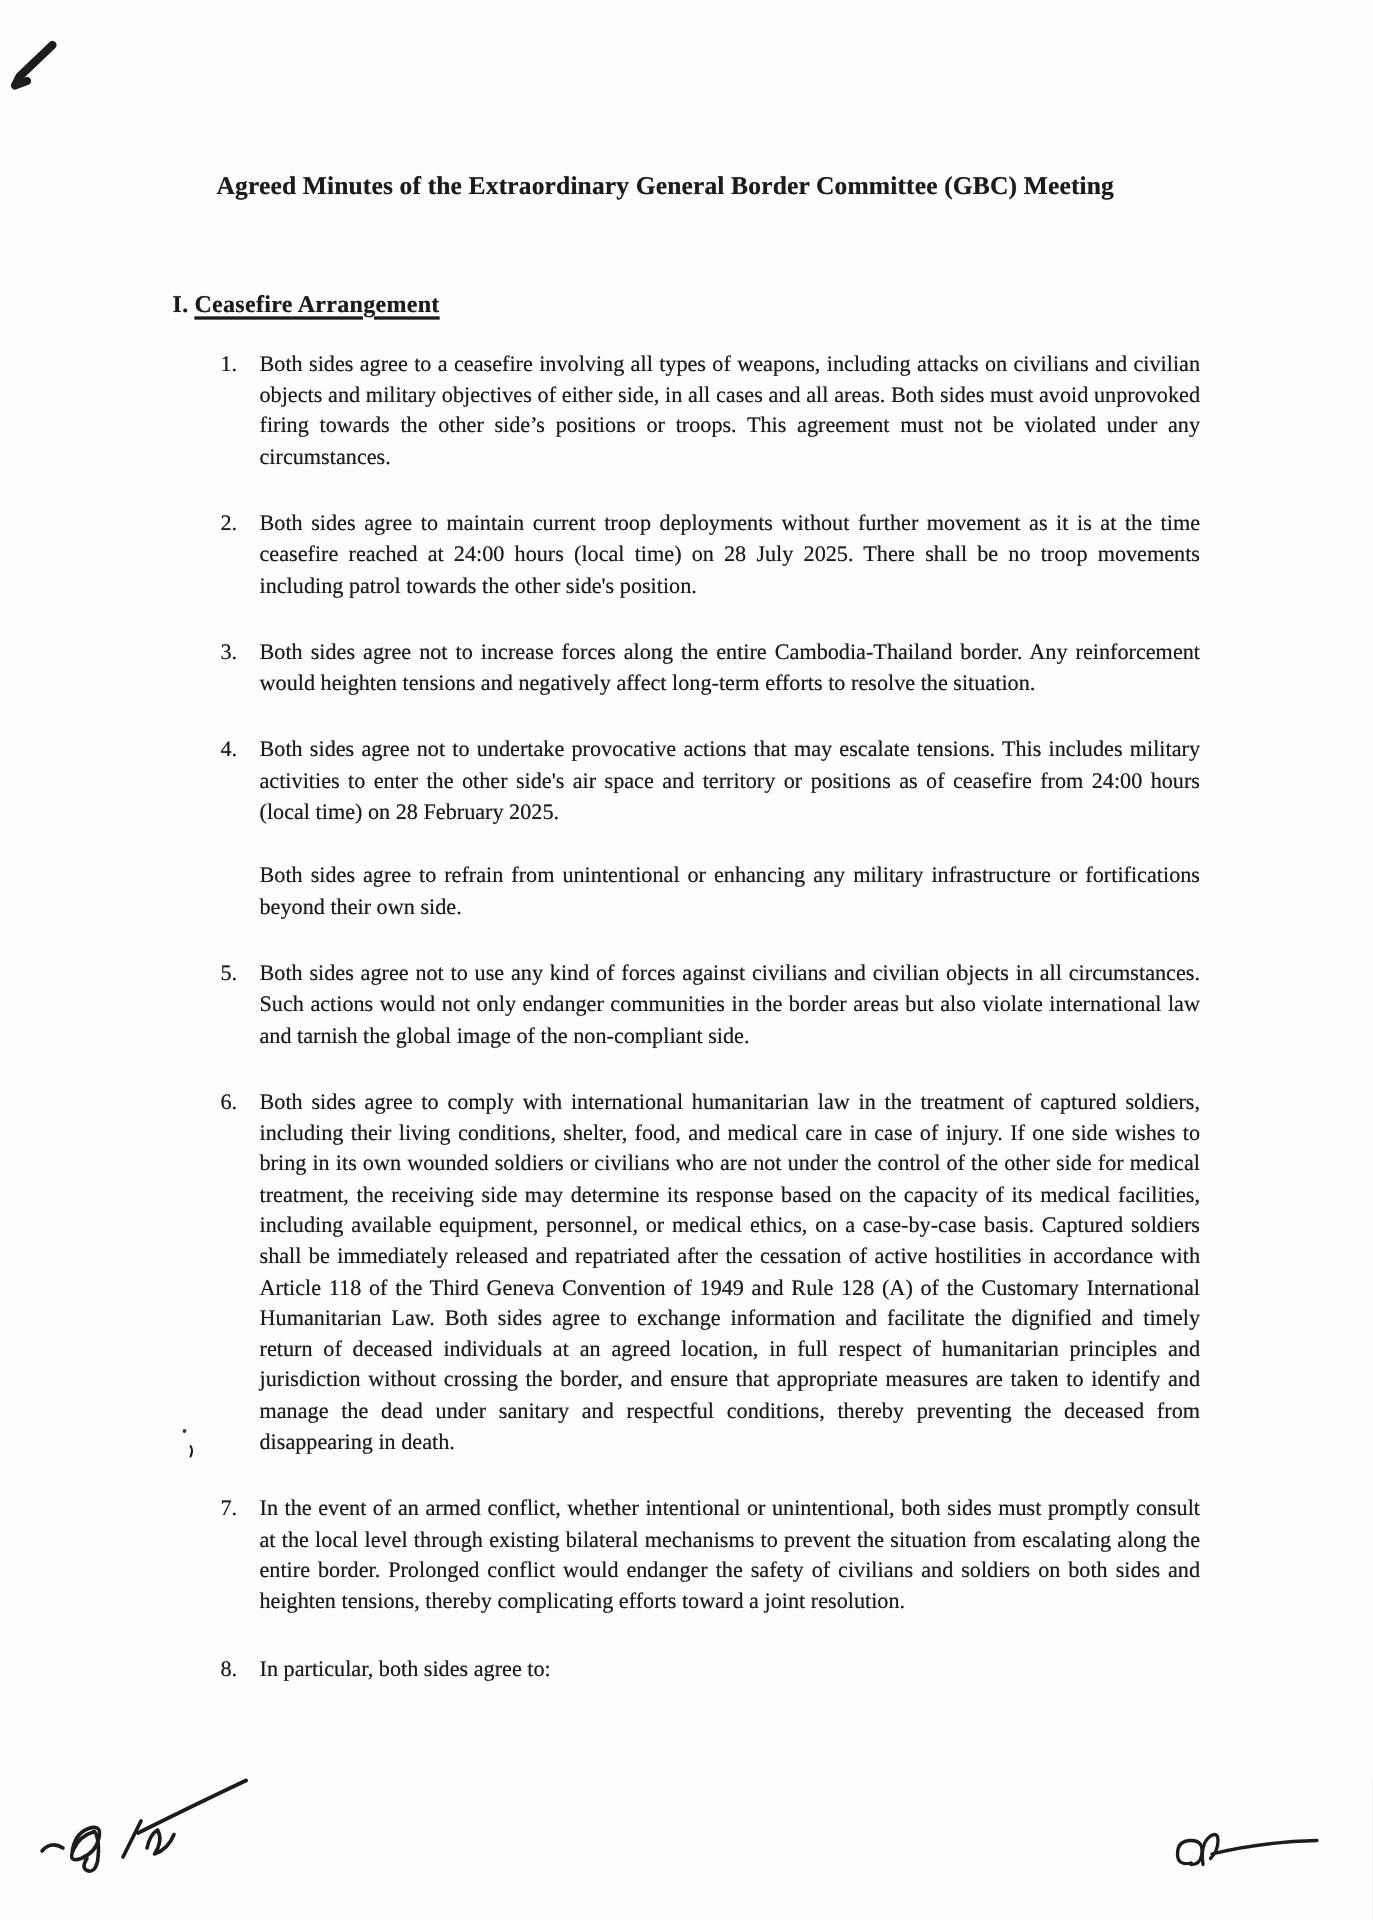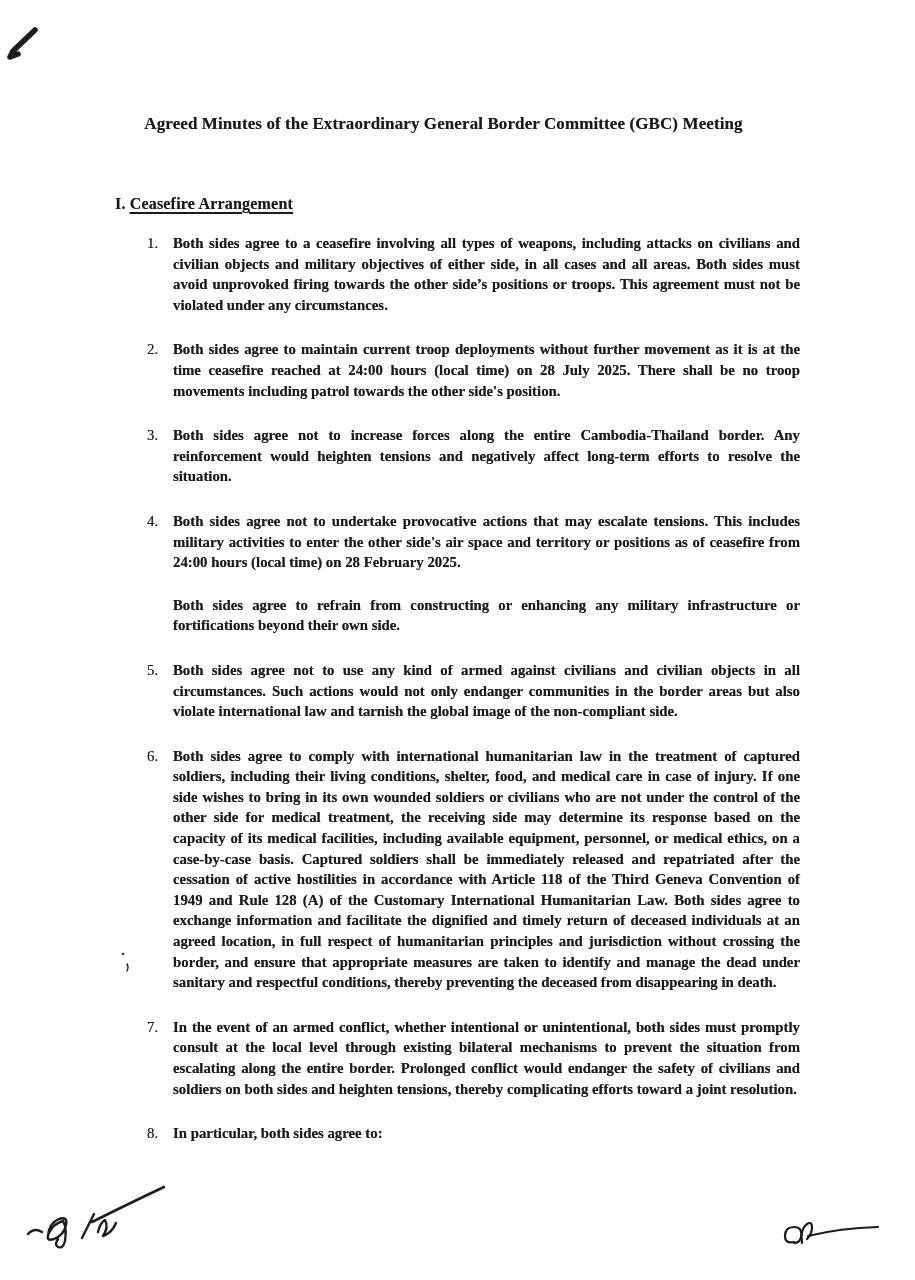--- a/index.html
+++ b/index.html
@@ -68,21 +68,20 @@
   ol.items .num {
     flex: none;
     width: 26px;
   }
   ol.items .paras {
     width: 627px;
   }
   ol.items p {
     margin: 0;
     text-align: justify;
-    font-weight: bold;
   }
   ol.items p + p {
     margin-top: 22px;
   }
   .corner-mark {
     position: absolute;
     left: 4px;
     top: 26px;
   }
   .margin-smudge {
@@ -140,27 +139,27 @@
     <li>
       <span class="num">3.</span>
       <div class="paras">
           <p>Both sides agree not to increase forces along the entire Cambodia-Thailand border. Any reinforcement would heighten tensions and negatively affect long-term efforts to resolve the situation.</p>
         </div>
     </li>
     <li>
       <span class="num">4.</span>
       <div class="paras">
         <p>Both sides agree not to undertake provocative actions that may escalate tensions. This includes military activities to enter the other side's air space and territory or positions as of ceasefire from 24:00 hours (local time) on 28 February 2025.</p>
-        <p>Both sides agree to refrain from constructing or enhancing any military infrastructure or fortifications beyond their own side.</p>
+        <p>Both sides agree to refrain from unintentional or enhancing any military infrastructure or fortifications beyond their own side.</p>
       </div>
     </li>
     <li>
       <span class="num">5.</span>
       <div class="paras">
-          <p>Both sides agree not to use any kind of armed against civilians and civilian objects in all circumstances. Such actions would not only endanger communities in the border areas but also violate international law and tarnish the global image of the non-compliant side.</p>
+          <p>Both sides agree not to use any kind of forces against civilians and civilian objects in all circumstances. Such actions would not only endanger communities in the border areas but also violate international law and tarnish the global image of the non-compliant side.</p>
         </div>
     </li>
     <li>
       <span class="num">6.</span>
       <div class="paras">
           <p>Both sides agree to comply with international humanitarian law in the treatment of captured soldiers, including their living conditions, shelter, food, and medical care in case of injury. If one side wishes to bring in its own wounded soldiers or civilians who are not under the control of the other side for medical treatment, the receiving side may determine its response based on the capacity of its medical facilities, including available equipment, personnel, or medical ethics, on a case-by-case basis. Captured soldiers shall be immediately released and repatriated after the cessation of active hostilities in accordance with Article 118 of the Third Geneva Convention of 1949 and Rule 128 (A) of the Customary International Humanitarian Law. Both sides agree to exchange information and facilitate the dignified and timely return of deceased individuals at an agreed location, in full respect of humanitarian principles and jurisdiction without crossing the border, and ensure that appropriate measures are taken to identify and manage the dead under sanitary and respectful conditions, thereby preventing the deceased from disappearing in death.</p>
         </div>
     </li>
     <li>
       <span class="num">7.</span>

